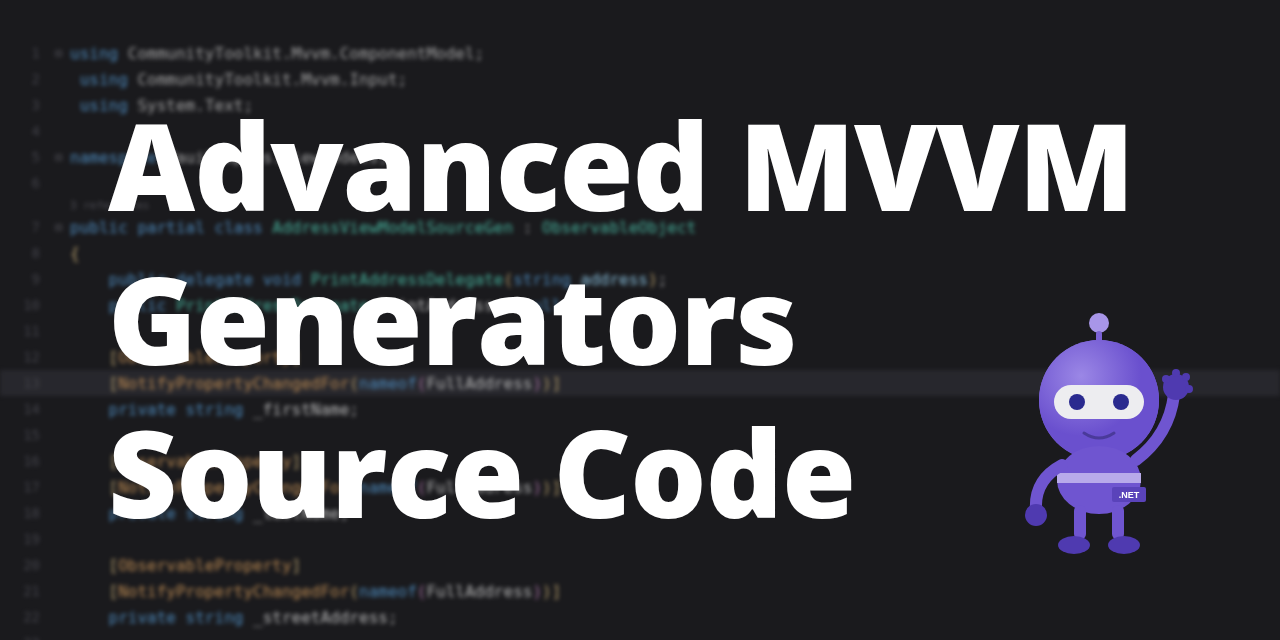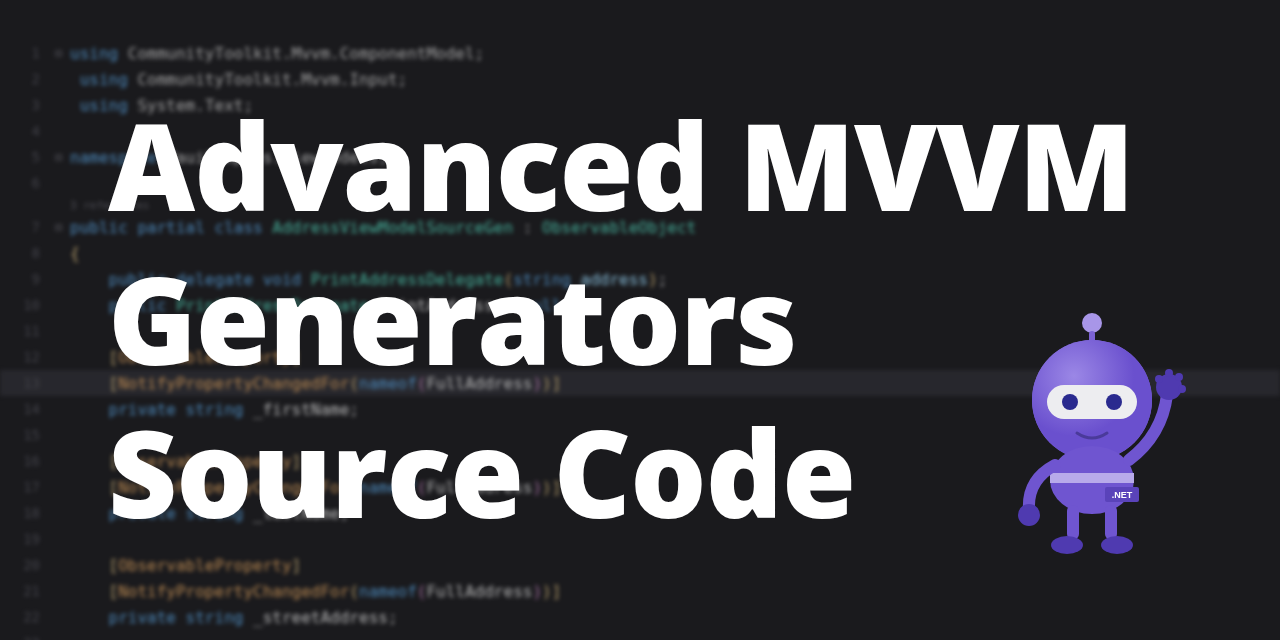--- a/index.html
+++ b/index.html
@@ -82,21 +82,21 @@
     line-height: 1.28;
     color: #ffffff;
     letter-spacing: -1px;
     filter: none;
     z-index: 10;
   }
 
   
   .robot {
     position: absolute;
-    right: 83px;
+    right: 76px;
     bottom: 75px;
     width: 210px;
     height: 260px;
     z-index: 20;
   }
   .robot svg { width: 100%; height: 100%; }
 </style>
 </head>
 <body>
 

